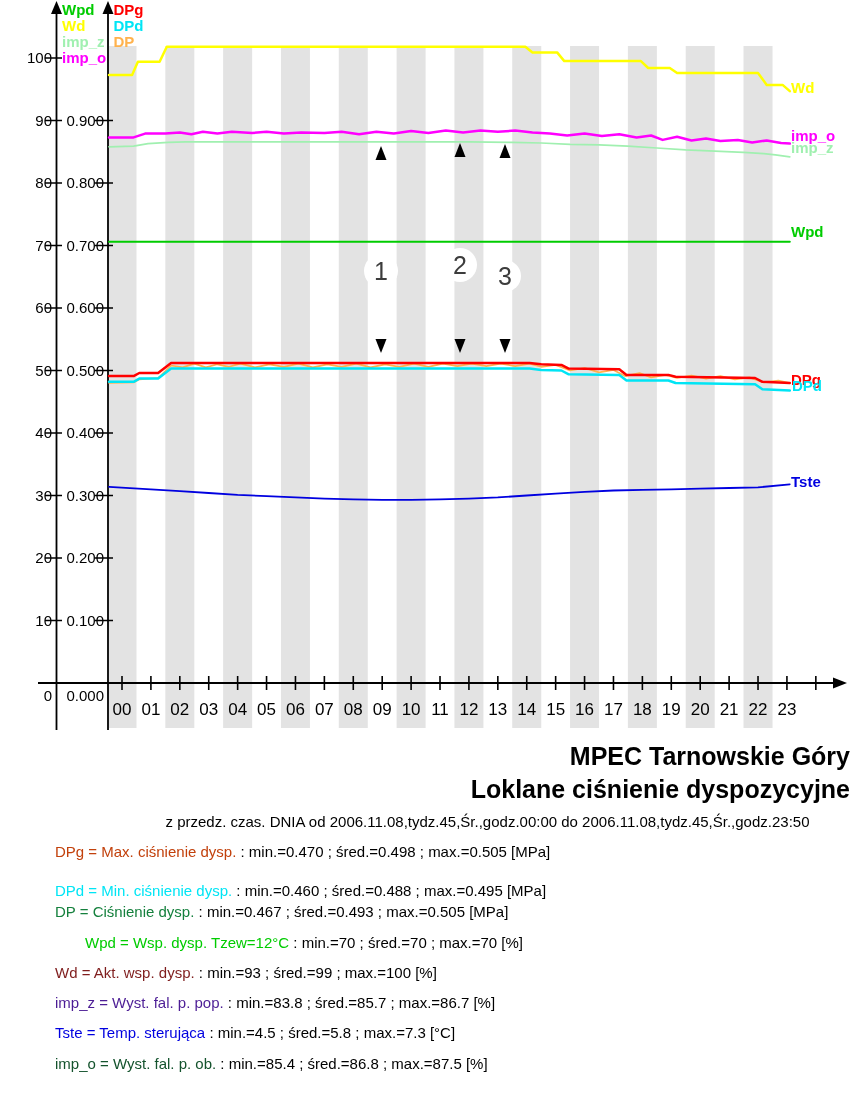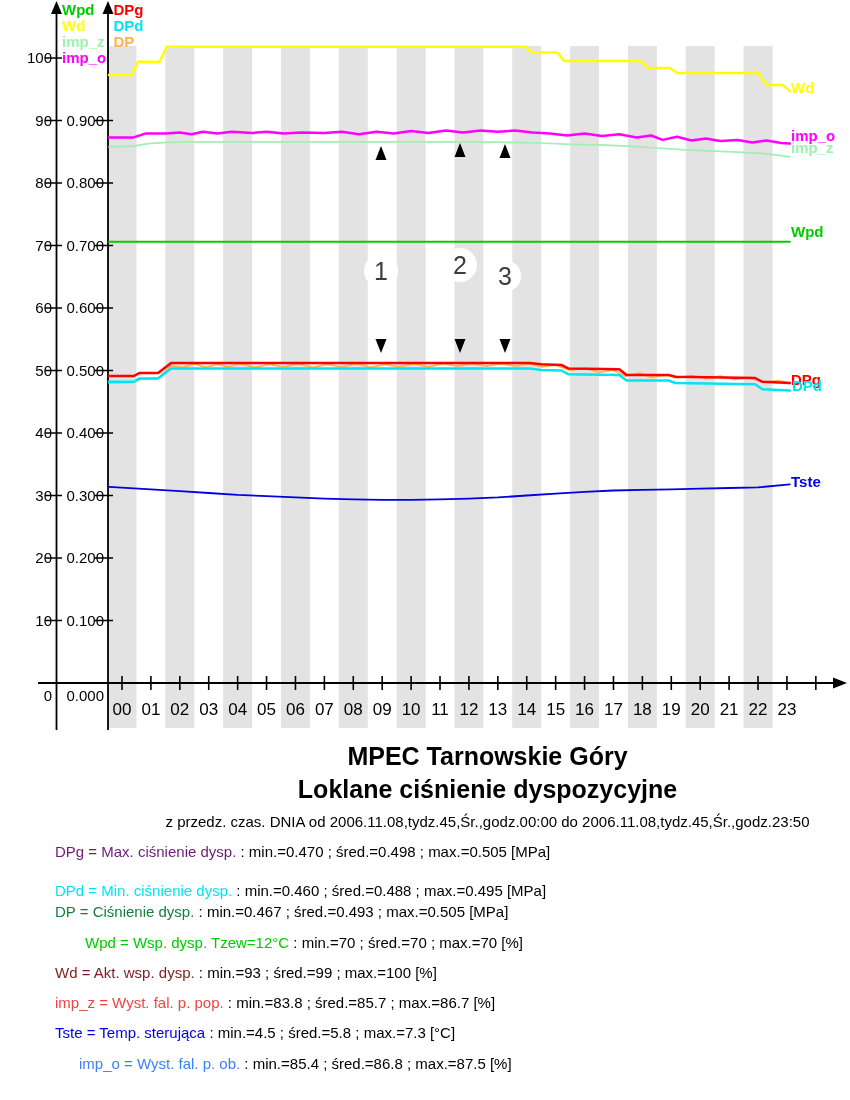--- a/index.html
+++ b/index.html
@@ -1,19 +1,19 @@
 <!DOCTYPE html>
 <html><head>
 <meta charset="utf-8">
 <style>
   html,body{margin:0;padding:0;background:#ffffff;}
   #page{position:relative;width:850px;height:1100px;background:#ffffff;overflow:hidden;
         font-family:"Liberation Sans", sans-serif;}
   #chart{position:absolute;left:0;top:0;}
-  .titleblock{position:absolute;left:125px;top:740px;width:725px;text-align:center;}
+  .titleblock{position:absolute;left:125px;top:740px;width:725px;text-align:right;}
   .title-line{font-size:25px;font-weight:700;color:#000;line-height:33px;}
   .subtitle{position:absolute;left:125px;top:813px;width:725px;text-align:center;
             font-size:15px;color:#000;}
   .stat-row{position:absolute;left:55px;font-size:15px;white-space:nowrap;}
   .stat-values{color:#000;margin-top:11px;}
   svg text{font-family:"Liberation Sans", sans-serif;}
 </style>
 </head>
 <body>
 
@@ -167,22 +167,22 @@
       <text x="505" y="285" fill="#3c3c3c" font-size="25" text-anchor="middle" font-weight="400">3</text>
     </svg>
 
   <div class="titleblock">
     <div class="title-line">MPEC Tarnowskie Góry</div>
     <div class="title-line">Loklane ciśnienie dyspozycyjne</div>
   </div>
   <div class="subtitle">z przedz. czas. DNIA od 2006.11.08,tydz.45,Śr.,godz.00:00 do 2006.11.08,tydz.45,Śr.,godz.23:50</div>
 
   <div>
-    <div class="stat-row" style="top:843px"><span class="stat-label" style="color: #701a75;">DPg = Max. ciśnienie dysp.</span><span class="stat-values"> : min.=0.470 ; śred.=0.498 ; max.=0.505 [MPa]</span></div>
+    <div class="stat-row" style="top:843px"><span class="stat-label" style="color: #c2410c;">DPg = Max. ciśnienie dysp.</span><span class="stat-values"> : min.=0.470 ; śred.=0.498 ; max.=0.505 [MPa]</span></div>
     <div class="stat-row" style="top:882px"><span class="stat-label" style="color: rgb(0, 229, 245);">DPd = Min. ciśnienie dysp.</span><span class="stat-values"> : min.=0.460 ; śred.=0.488 ; max.=0.495 [MPa]</span></div>
     <div class="stat-row" style="top:903px"><span class="stat-label" style="color: #15803d;">DP = Ciśnienie dysp.</span><span class="stat-values"> : min.=0.467 ; śred.=0.493 ; max.=0.505 [MPa]</span></div>
     <div class="stat-row" style="top:934px"><span class="stat-label" style="color: rgb(0, 204, 0); margin-left: 30px;">Wpd = Wsp. dysp. Tzew=12°C</span><span class="stat-values"> : min.=70 ; śred.=70 ; max.=70 [%]</span></div>
     <div class="stat-row" style="top:964px"><span class="stat-label" style="color: #7f1d1d;">Wd = Akt. wsp. dysp.</span><span class="stat-values"> : min.=93 ; śred.=99 ; max.=100 [%]</span></div>
-    <div class="stat-row" style="top:994px"><span class="stat-label" style="color: #ef4444;">imp_z = Wyst. fal. p. pop.</span><span class="stat-values"> : min.=83.8 ; śred.=85.7 ; max.=86.7 [%]</span></div>
+    <div class="stat-row" style="top:994px"><span class="stat-label" style="color: #4c1d95;">imp_z = Wyst. fal. p. pop.</span><span class="stat-values"> : min.=83.8 ; śred.=85.7 ; max.=86.7 [%]</span></div>
     <div class="stat-row" style="top:1024px"><span class="stat-label" style="color: rgb(0, 0, 224);">Tste = Temp. sterująca</span><span class="stat-values"> : min.=4.5 ; śred.=5.8 ; max.=7.3 [°C]</span></div>
-    <div class="stat-row" style="top:1055px"><span class="stat-label" style="color: #3b82f6; margin-left: 24px;">imp_o = Wyst. fal. p. ob.</span><span class="stat-values"> : min.=85.4 ; śred.=86.8 ; max.=87.5 [%]</span></div>
+    <div class="stat-row" style="top:1055px"><span class="stat-label" style="color: #14532d;">imp_o = Wyst. fal. p. ob.</span><span class="stat-values"> : min.=85.4 ; śred.=86.8 ; max.=87.5 [%]</span></div>
   </div>
 </div>
 
 </body></html>

